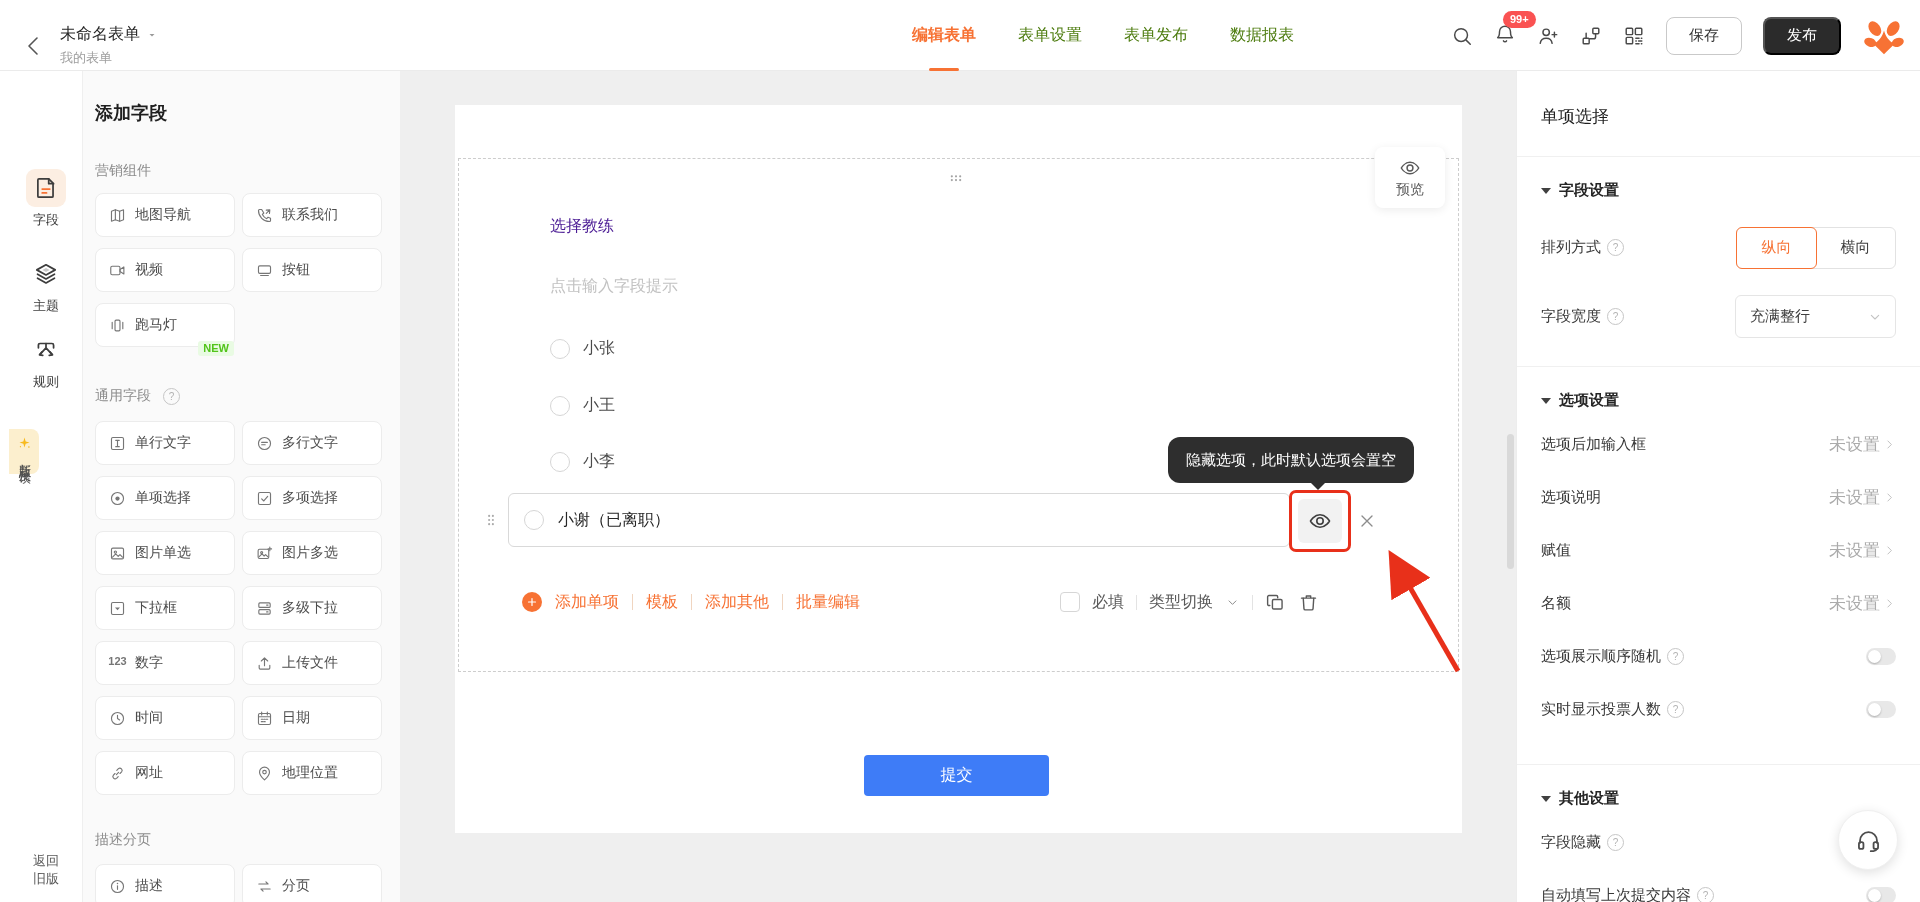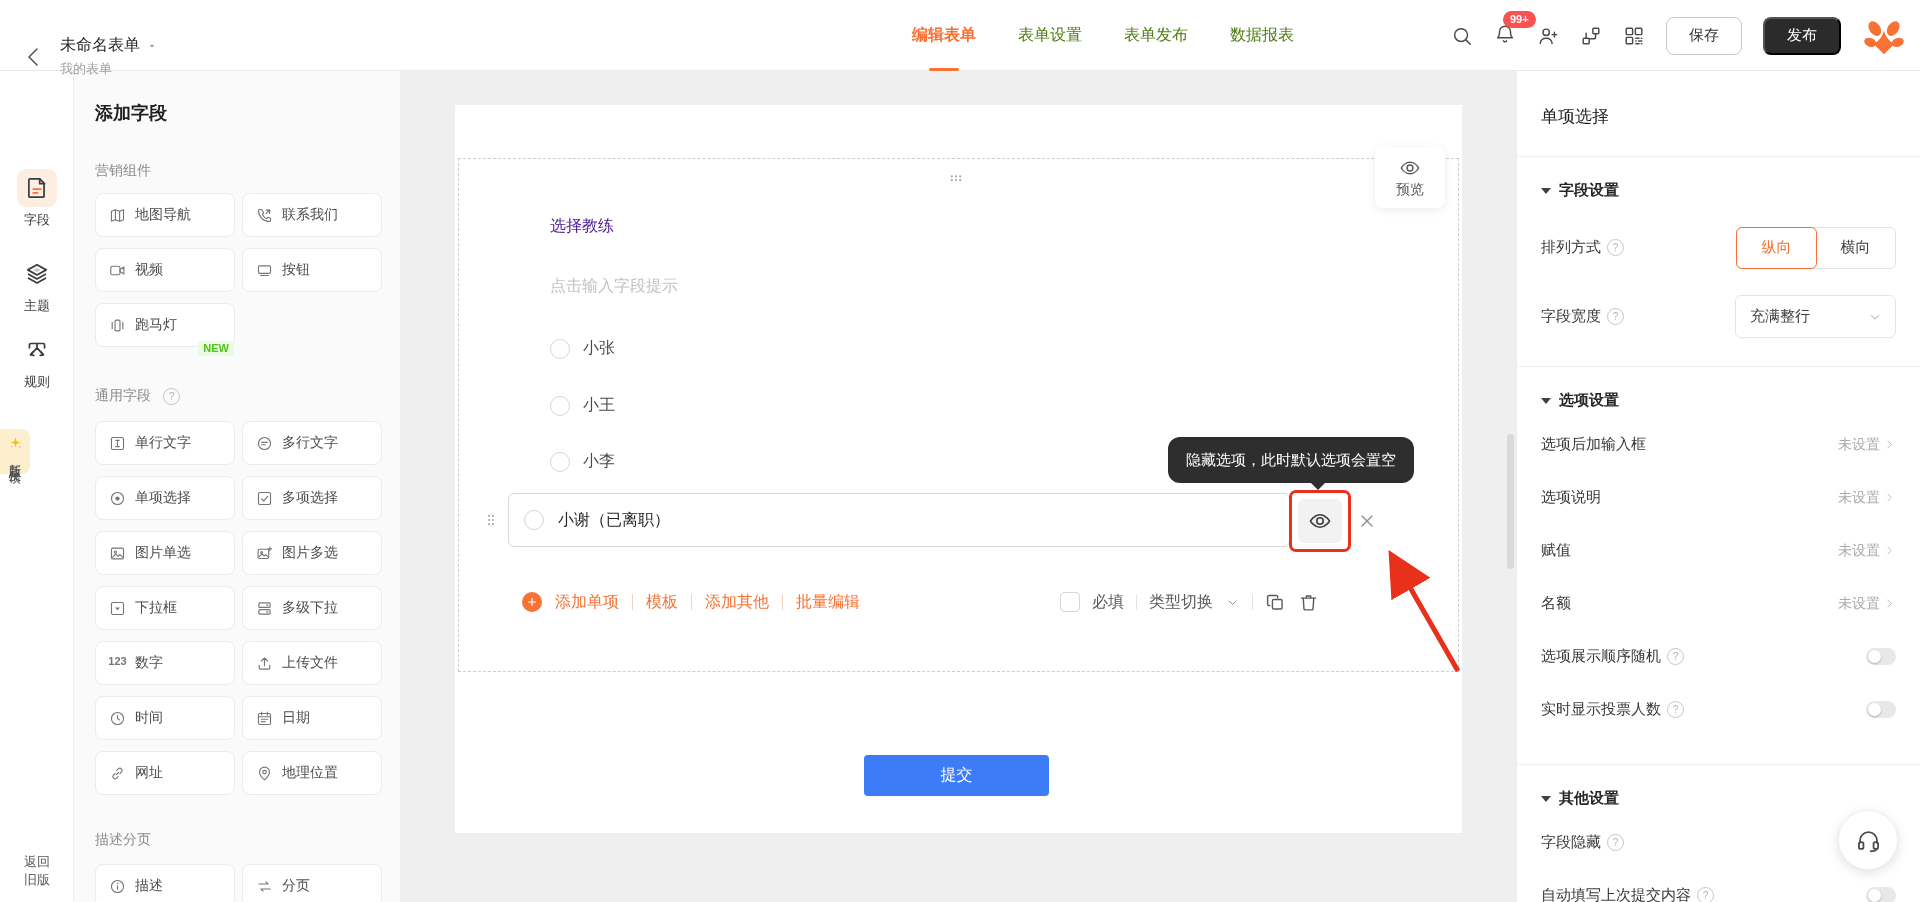--- a/index.html
+++ b/index.html
@@ -2,39 +2,39 @@
 <html style="--accent: #F77234; --blue: #3E7CF7; --red: #E8301A; --badge-red: #FA5252; --new-green: #52C41A; --tooltip-bg: #2E2E2E;"><head>
 <meta charset="utf-8">
 <style>
   html,body{margin:0;padding:0;background:#fff;}
   .stage{position:relative;width:1920px;height:902px;overflow:hidden;background:#fff;
     font-family:"Liberation Sans","DejaVu Sans",sans-serif;color:#333;}
   .icon{display:inline-flex;align-items:flex-start;justify-content:center;}
   .icon svg{width:100%;height:100%;display:block;}
   
   .header{position:absolute;left:0;top:0;width:1920px;height:71px;background:#fff;border-bottom:1px solid #ebebeb;box-sizing:border-box;z-index:30;}
-  .hdr-left{position:absolute;left:22px;top:18px;height:77px;display:flex;align-items:center;gap:14px;}
+  .hdr-left{position:absolute;left:22px;top:7px;height:77px;display:flex;align-items:center;gap:14px;}
   .back{width:24px;height:24px;color:#555;cursor:pointer;}
   .form-title-row{display:flex;align-items:center;gap:6px;font-size:16px;color:#262626;font-weight:500;}
   .caret{width:12px;height:12px;color:#9a9a9a;}
   .crumb{font-size:13px;color:#9f9f9f;margin-top:4px;}
   .tabs{position:absolute;left:912px;top:0;height:71px;display:flex;gap:42px;}
   .tab{position:relative;display:flex;align-items:center;font-size:16px;color:#4d7c0f;cursor:pointer;}
   .tab.active{color:var(--accent);font-weight:600;}
   .tab.active .tab-underline{position:absolute;bottom:0;left:50%;transform:translateX(-50%);width:30px;height:3px;border-radius:2px;background:var(--accent);}
   .hdr-right{position:absolute;right:14px;top:0;height:71px;display:flex;align-items:center;gap:21px;}
   .hdr-ic{width:22px;height:22px;color:#4a4a4a;cursor:pointer;}
   .bell-wrap{position:relative;}
   .badge{position:absolute;top:-12px;left:9px;background:var(--badge-red);color:#fff;font-size:11px;font-weight:700;
     padding:2px 7px;border-radius:10px;line-height:13px;}
   .btn-save{height:38px;padding:0 22px;border:1px solid #c9c9c9;border-radius:8px;background:#fff;font-size:15px;color:#333;display:flex;align-items:center;cursor:pointer;}
   .btn-publish{height:38px;padding:0 22px;border-radius:8px;background:#2B2B2B;font-size:15px;color:#fff;display:flex;align-items:center;cursor:pointer;}
   .logo{width:44px;height:44px;}
   
-  .rail{position:absolute;left:0;top:71px;width:74px;height:831px;background:#fff;border-right:1px solid #efefef;box-sizing:border-box;z-index:20;}
+  .rail{position:absolute;left:9px;top:71px;width:74px;height:831px;background:#fff;border-right:1px solid #efefef;box-sizing:border-box;z-index:20;font-family:Liberation Mono, monospace;}
   .rail-item{position:absolute;left:0;width:74px;text-align:center;cursor:pointer;}
   .rail-icon-box{width:40px;height:38px;margin:0 auto;border-radius:9px;display:flex;align-items:center;justify-content:center;}
   .rail-item.active .rail-icon-box{background:#FCEEE2;}
   .rail-ic{width:26px;height:26px;color:#3d3d3d;}
   .rail-label{font-size:13px;color:#3d3d3d;margin-top:4px;}
   .feedback-tab{position:absolute;left:0;top:358px;width:30px;padding:7px 0 9px;background:#FCEFCE;border-radius:0 8px 8px 0;
     display:flex;flex-direction:column;align-items:center;cursor:pointer;}
   .feedback-tab .icon{width:15px;height:15px;margin-bottom:2px;}
   .feedback-txt{writing-mode:vertical-lr;text-orientation:upright;font-size:12.5px;color:#4d4d4d;letter-spacing:3px;line-height:16px;}
   .back-old{position:absolute;left:0;bottom:13px;width:74px;text-align:center;font-size:13px;color:#595959;line-height:18px;cursor:pointer;white-space:pre-line;}
@@ -100,21 +100,21 @@
   .sp-row{display:flex;align-items:center;justify-content:space-between;}
   .sp-row.ctrl{margin-top:26px;height:43px;}
   .sp-row.item{height:53px;}
   .sp-label{display:flex;align-items:center;font-size:15px;color:#383838;}
   .seg{display:flex;width:160px;height:42px;border:1px solid #e2e2e2;border-radius:6px;box-sizing:border-box;}
   .seg-btn{flex:1;display:flex;align-items:center;justify-content:center;font-size:15px;color:#404040;cursor:pointer;}
   .seg-btn.sel{border:1px solid var(--accent);border-radius:6px;color:var(--accent);margin:-1px;background:#fff;z-index:1;}
   .select{width:161px;height:43px;border:1px solid #e5e5e5;border-radius:6px;box-sizing:border-box;display:flex;align-items:center;
     justify-content:space-between;padding:0 12px 0 14px;font-size:15px;color:#404040;cursor:pointer;}
   .select .icon{width:16px;height:16px;color:#c3c3c3;}
-  .sp-value{display:flex;align-items:center;gap:3px;font-size:14px;color:#ababab;cursor:pointer;}
+  .sp-value{display:flex;align-items:center;gap:3px;font-size:17px;color:#ababab;cursor:pointer;}
   .sp-value .icon{width:13px;height:13px;color:#b8b8b8;}
   .toggle{width:30px;height:17px;border-radius:9px;background:#e8e8e8;position:relative;flex:none;cursor:pointer;}
   .toggle:after{content:"";position:absolute;left:2px;top:2px;width:13px;height:13px;border-radius:50%;background:#fff;box-shadow:0 1px 2px rgba(0,0,0,.25);}
   .help-fab{position:absolute;left:1838px;top:810px;width:58px;height:58px;border-radius:50%;background:#fff;border:1px solid #f0f0f0;
     box-shadow:0 3px 12px rgba(0,0,0,.12);display:flex;align-items:center;justify-content:center;z-index:50;cursor:pointer;}
   .help-fab .icon{width:27px;height:27px;color:#4d4d4d;}
 </style>
 </head>
 <body>
 

